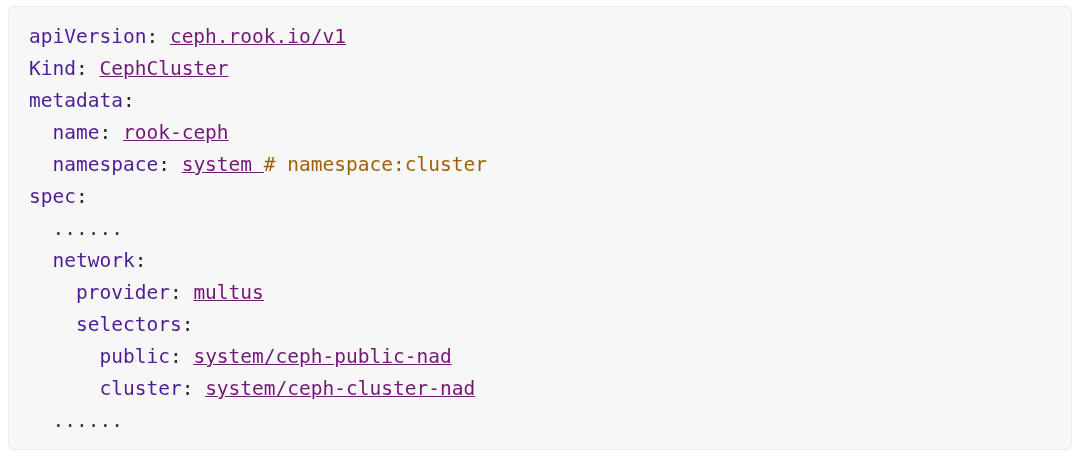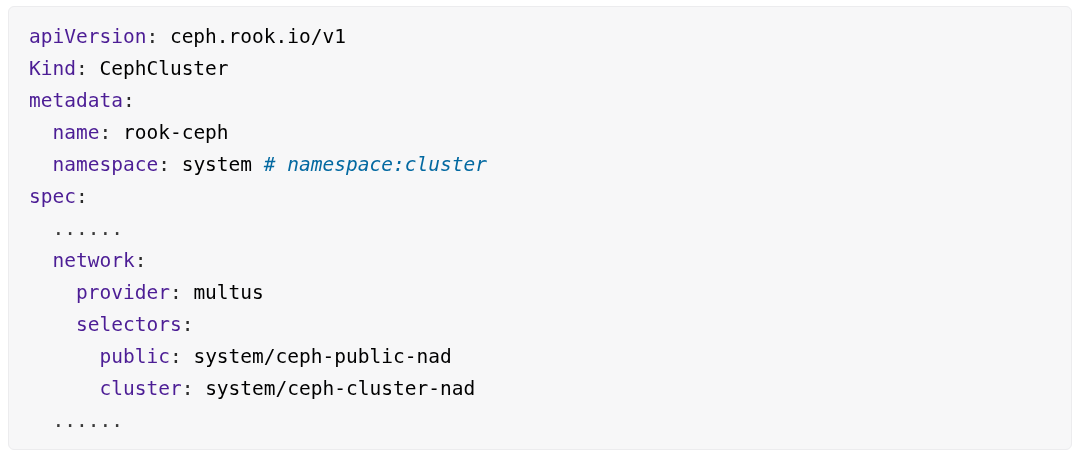--- a/index.html
+++ b/index.html
@@ -43,22 +43,22 @@
   }
 
   .line {
     display: block;
     height: 32px;
     white-space: pre;
   }
 
   .tok-key     { color: #4c1d95; }
   .tok-punct   { color: #2c2c2c; }
-  .tok-value   { color: #000000; }
-  .tok-comment { color: #0369a1; font-style: italic; }
+  .tok-value   { color: #701a75; text-decoration: underline; }
+  .tok-comment { color: #a16207; }
   .tok-ellipsis{ color: #3a3a3a; }
   .tok-indent  { color: transparent; }
 </style>
 </head>
 <body>
 
 <div class="page">
   <div class="code-block">
     <code class="code-lines"><span class="line"><span class="tok-key">apiVersion</span><span class="tok-punct">: </span><span class="tok-value">ceph.rook.io/v1</span></span><span class="line"><span class="tok-key">Kind</span><span class="tok-punct">: </span><span class="tok-value">CephCluster</span></span><span class="line"><span class="tok-key">metadata</span><span class="tok-punct">:</span></span><span class="line"><span class="tok-indent">  </span><span class="tok-key">name</span><span class="tok-punct">: </span><span class="tok-value">rook-ceph</span></span><span class="line"><span class="tok-indent">  </span><span class="tok-key">namespace</span><span class="tok-punct">: </span><span class="tok-value">system </span><span class="tok-comment"># namespace:cluster</span></span><span class="line"><span class="tok-key">spec</span><span class="tok-punct">:</span></span><span class="line"><span class="tok-indent">  </span><span class="tok-ellipsis">......</span></span><span class="line"><span class="tok-indent">  </span><span class="tok-key">network</span><span class="tok-punct">:</span></span><span class="line"><span class="tok-indent">    </span><span class="tok-key">provider</span><span class="tok-punct">: </span><span class="tok-value">multus</span></span><span class="line"><span class="tok-indent">    </span><span class="tok-key">selectors</span><span class="tok-punct">:</span></span><span class="line"><span class="tok-indent">      </span><span class="tok-key">public</span><span class="tok-punct">: </span><span class="tok-value">system/ceph-public-nad</span></span><span class="line"><span class="tok-indent">      </span><span class="tok-key">cluster</span><span class="tok-punct">: </span><span class="tok-value">system/ceph-cluster-nad</span></span><span class="line"><span class="tok-indent">  </span><span class="tok-ellipsis">......</span></span></code>
   </div>

